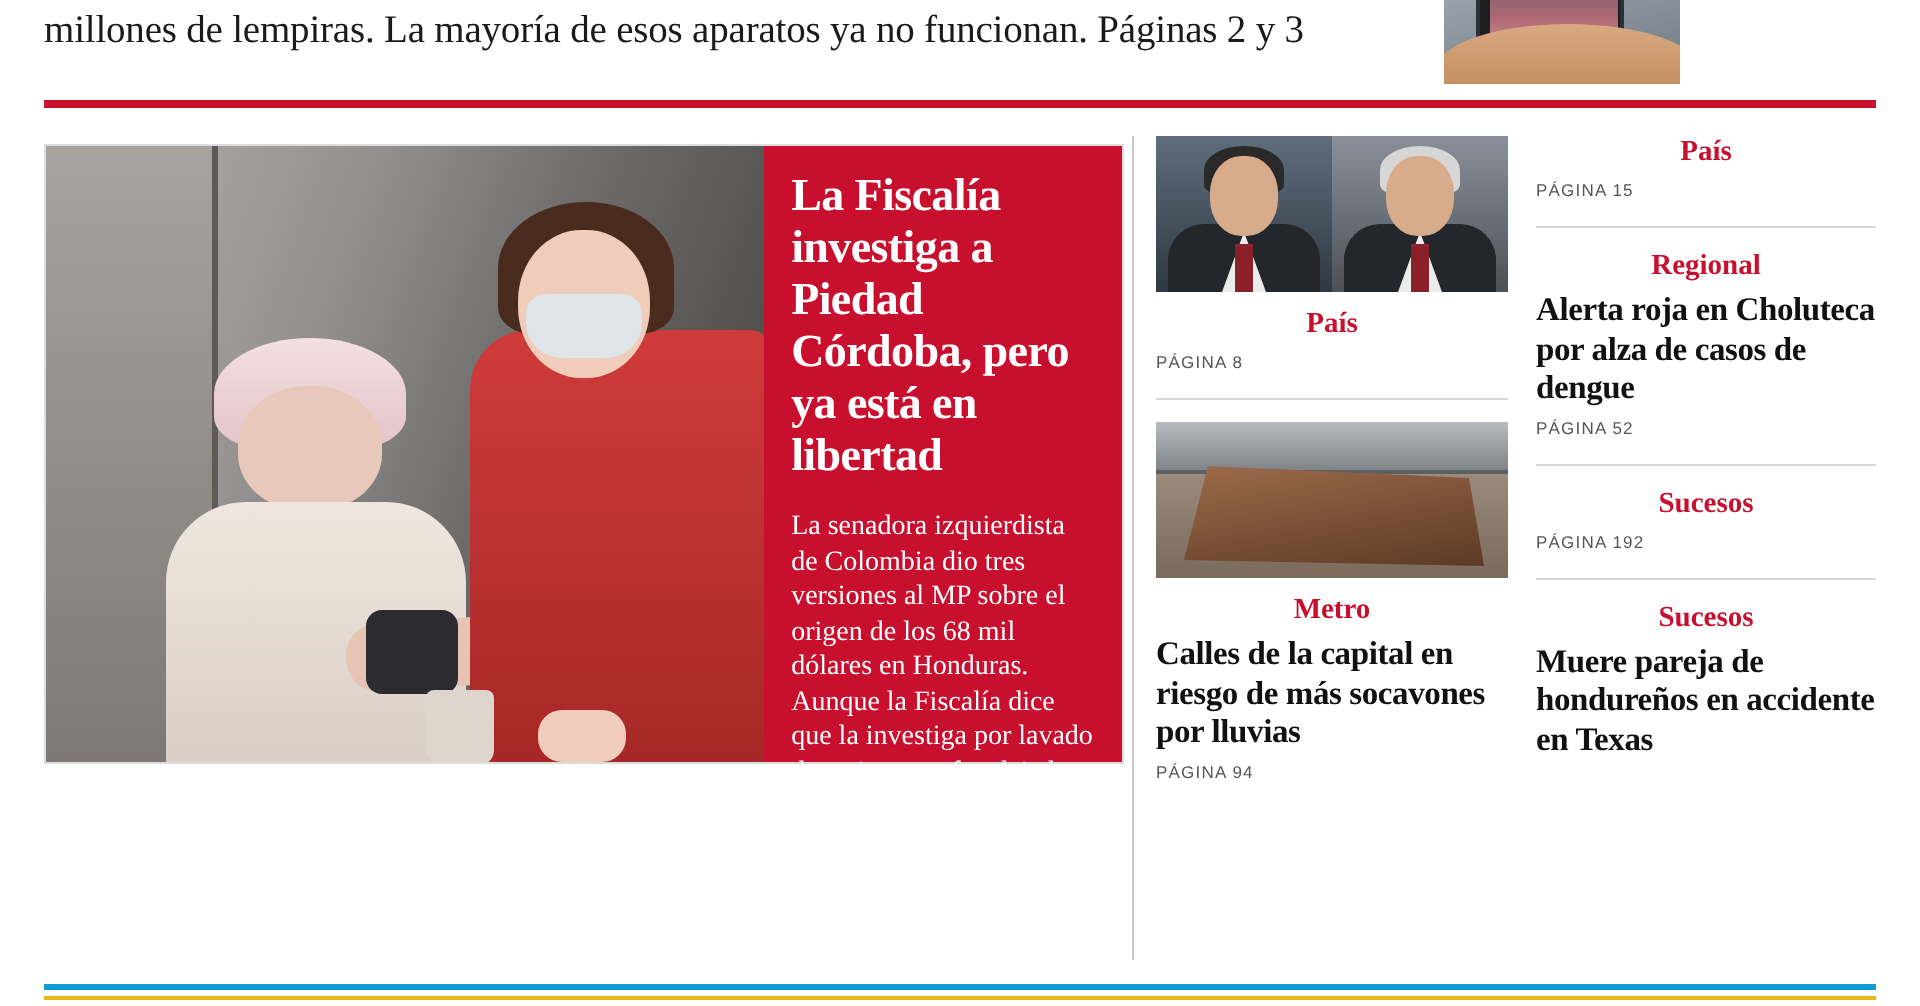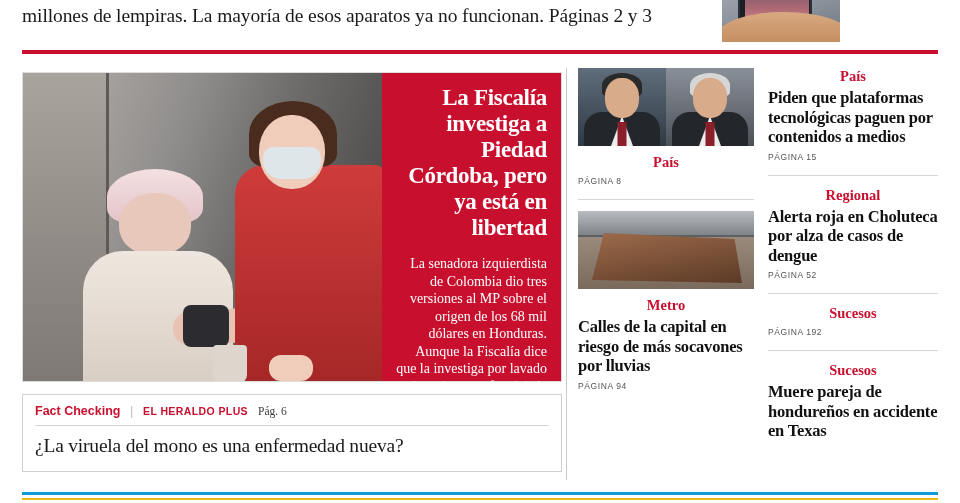--- a/index.html
+++ b/index.html
@@ -186,21 +186,21 @@
     width: 34px; height: 38px;
     background: #ded6cd;
     border-radius: 4px 4px 8px 8px;
   }
 
   .lead-text {
     width: 180px; height: 308px;
     background: #c8102e;
     color: #ffffff;
     padding: 12px 14px 0 14px;
-    text-align: right;
+    text-align: left;
   }
   .lead-title {
     font-family: "Liberation Serif", serif;
     font-weight: 700;
     font-size: 23px;
     line-height: 26px;
     letter-spacing: -0.3px;
     margin-bottom: 14px;
   }
   .lead-deck {
@@ -403,30 +403,20 @@
       </div>
       <div class="lead-text">
         <div class="lead-title">La Fiscalía investiga a Piedad Córdoba, pero ya está en libertad</div>
         <div class="lead-deck">
           <span>La senadora izquierdista de Colombia dio tres versiones al MP sobre el origen de los 68 mil dólares en Honduras. Aunque la Fiscalía dice que la investiga por lavado de activos, ya fue dejada en libertad.</span>
           <b>Página 4</b>
         </div>
       </div>
     </div>
 
-    <div class="fact-box">
-      <div class="fact-head">
-        <span class="fact-label">Fact Checking</span>
-        <span class="fact-pipe">|</span>
-        <span class="fact-brand">EL HERALDO PLUS</span>
-        <span class="fact-page">Pág. 6</span>
-      </div>
-      <div class="fact-rule"></div>
-      <div class="fact-headline">¿La viruela del mono es una enfermedad nueva?</div>
-    </div>
   </div>
 
   <div class="right-col">
 
     <div class="rc-row">
 
       <div class="rc-left">
 
         <div class="rc-block">
           <div class="thumb">
@@ -463,21 +453,20 @@
           <div class="kicker">Metro</div>
           <div class="headline">Calles de la capital en riesgo de más socavones por lluvias</div>
           <div class="pagina">PÁGINA 94</div>
         </div>
       </div>
 
       <div class="rc-right">
 
         <div class="rc-block">
           <div class="kicker">País</div>
-          <div class="headline">Piden que plataformas tecnológicas paguen por contenidos a medios</div>
           <div class="pagina">PÁGINA 15</div>
         </div>
 
         <div class="hr-thin"></div>
 
         <div class="rc-block">
           <div class="kicker">Regional</div>
           <div class="headline">Alerta roja en Choluteca por alza de casos de dengue</div>
           <div class="pagina">PÁGINA 52</div>
         </div>

